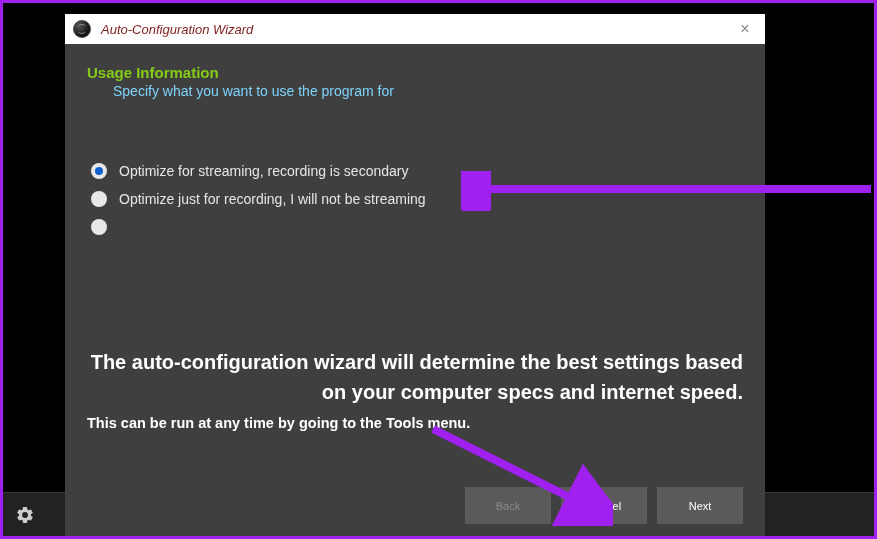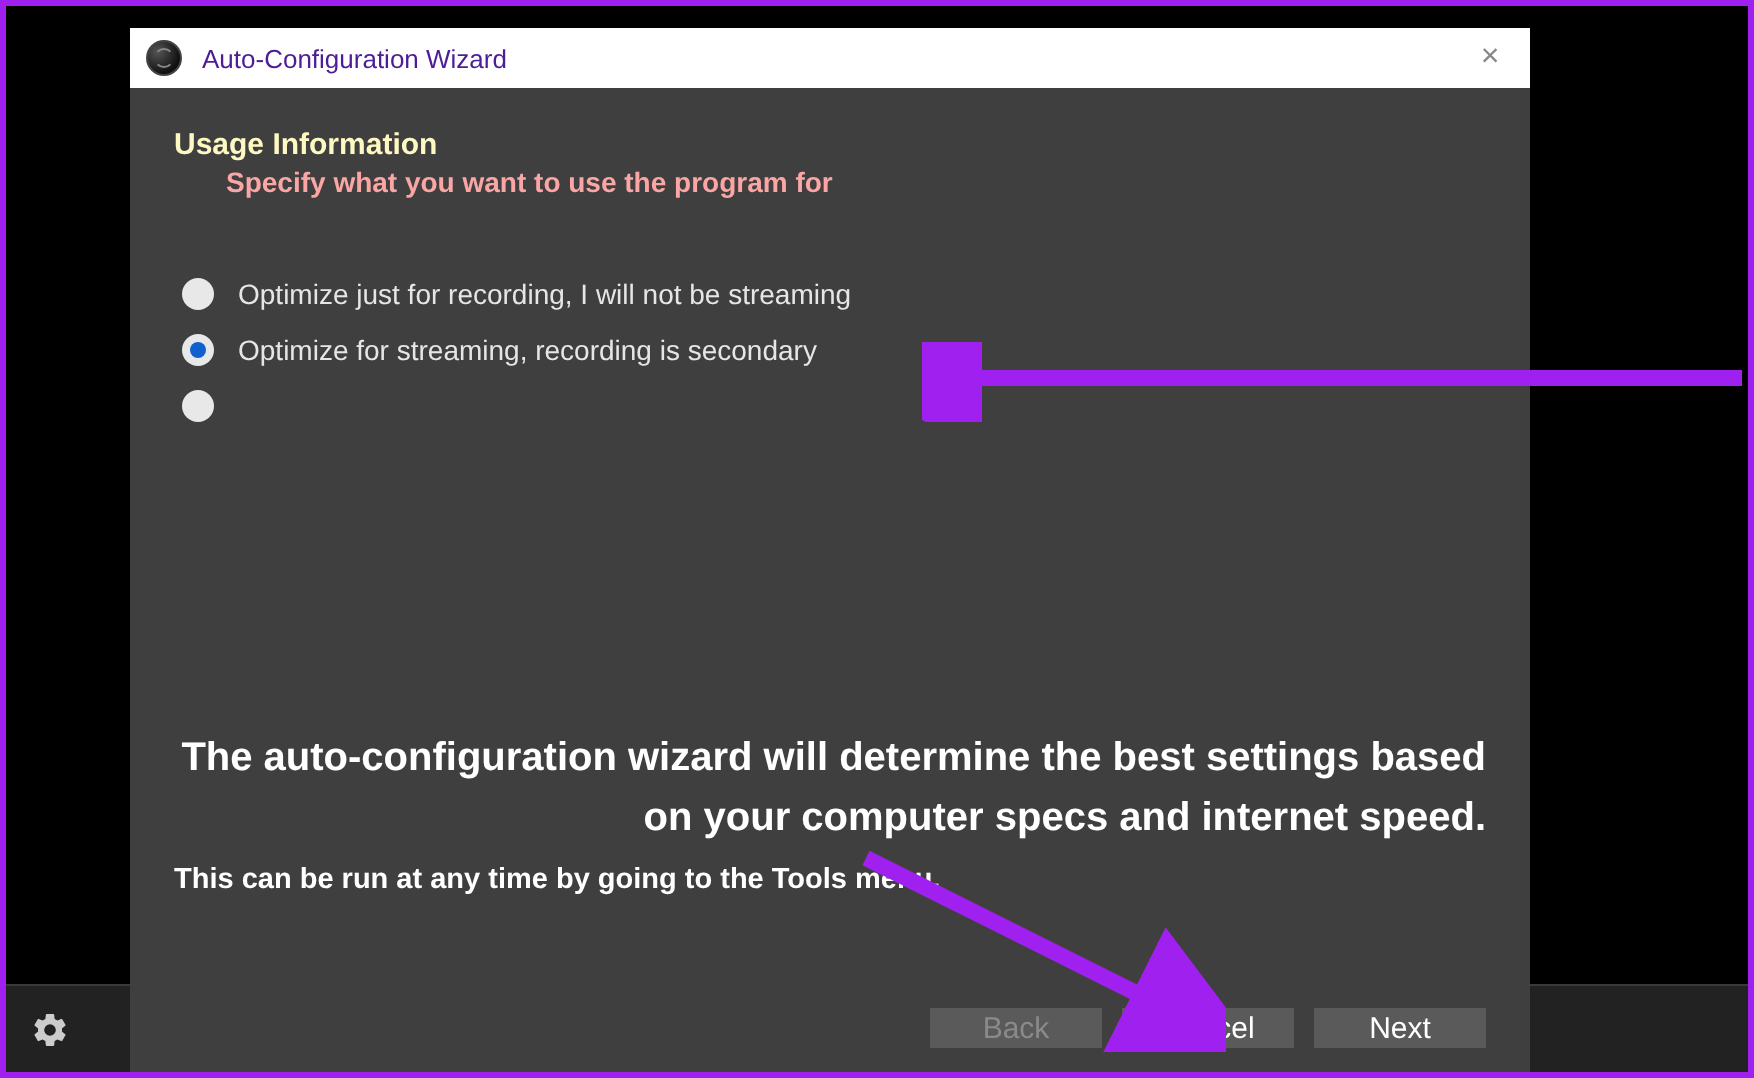--- a/index.html
+++ b/index.html
@@ -55,23 +55,24 @@
     }
     .obs-icon::after {
       content: "";
       position: absolute;
       inset: 3px;
       border-radius: 50%;
       border: 1px solid #888;
       border-color: #888 transparent #888 transparent;
     }
     .dialog-title {
-      color: #4c1d95;
+      color: #7f1d1d;
       font-size: 13px;
       flex: 1;
+      font-style: italic;
     }
     .close-x {
       font-size: 16px;
       color: #888;
       width: 24px;
       text-align: center;
       cursor: pointer;
     }
     .body-panel {
       position: absolute;
@@ -80,31 +81,30 @@
       width: 700px;
       height: 494px;
       background: #403f3f;
       color: #d8d8d8;
       padding: 20px 22px 14px 22px;
       z-index: 2;
       display: flex;
       flex-direction: column;
     }
     .section-title {
-      color: #fef9c3;
+      color: #84cc16;
       font-weight: 600;
       font-size: 15px;
       margin-bottom: 2px;
     }
     .section-sub {
-      color: #fca5a5;
+      color: #7dd3fc;
       font-size: 14px;
       margin-left: 26px;
-      margin-bottom: 40px;
-      font-weight: bold;
+      margin-bottom: 64px;
     }
     .radio-group { margin-left: 4px; }
     .radio-row {
       display: flex;
       align-items: center;
       gap: 12px;
       margin-bottom: 12px;
       cursor: pointer;
       font-size: 14px;
       color: #e6e6e6;
@@ -140,24 +140,24 @@
       font-size: 14.5px;
       margin-bottom: 56px;
     }
     .button-row {
       display: flex;
       justify-content: flex-end;
       gap: 10px;
     }
     .wiz-btn {
       width: 86px;
-      height: 20px;
+      height: 37px;
       background: #5a5a5a;
       color: #fff;
-      font-size: 15px;
+      font-size: 11px;
       border: none;
       display: flex;
       align-items: center;
       justify-content: center;
       cursor: pointer;
     }
     .wiz-btn.disabled {
       color: #8a8a8a;
       cursor: default;
     }
@@ -182,32 +182,32 @@
   <div class="obs-icon"></div>
   <div class="dialog-title">Auto-Configuration Wizard</div>
   <div class="close-x">×</div>
 </div>
 
 <div class="body-panel">
   <div class="section-title">Usage Information</div>
   <div class="section-sub">Specify what you want to use the program for</div>
 
   <div class="radio-group">
-    <div class="radio-row">
-      <span class="radio-outer"></span>
-      <span>Optimize just for recording, I will not be streaming</span>
-    </div>
     <div class="radio-row radio-selected">
       <span class="radio-outer">
           <span class="radio-inner"></span>
         </span>
       <span>Optimize for streaming, recording is secondary</span>
     </div>
     <div class="radio-row">
       <span class="radio-outer"></span>
+      <span>Optimize just for recording, I will not be streaming</span>
+    </div>
+    <div class="radio-row">
+      <span class="radio-outer"></span>
     </div>
   </div>
 
   <div class="info-text">The auto-configuration wizard will determine the best settings based on your computer specs and internet speed.</div>
   <div class="info-text-2">This can be run at any time by going to the Tools menu.</div>
 
   <div class="button-row">
     <button class="wiz-btn disabled">Back</button>
     <button class="wiz-btn">Cancel</button>
     <button class="wiz-btn">Next</button>

